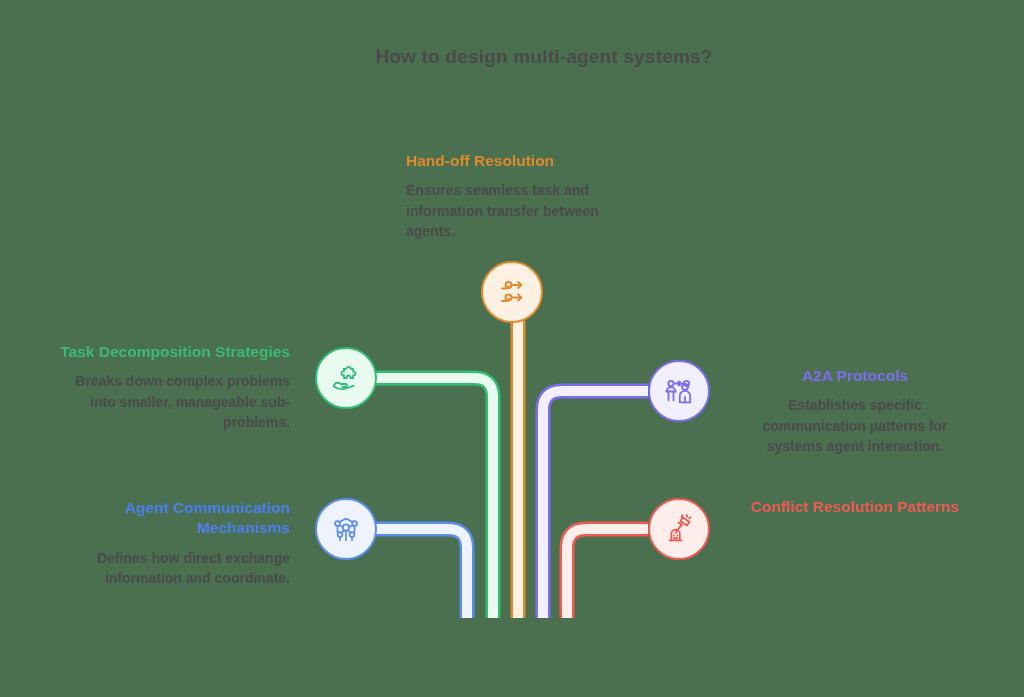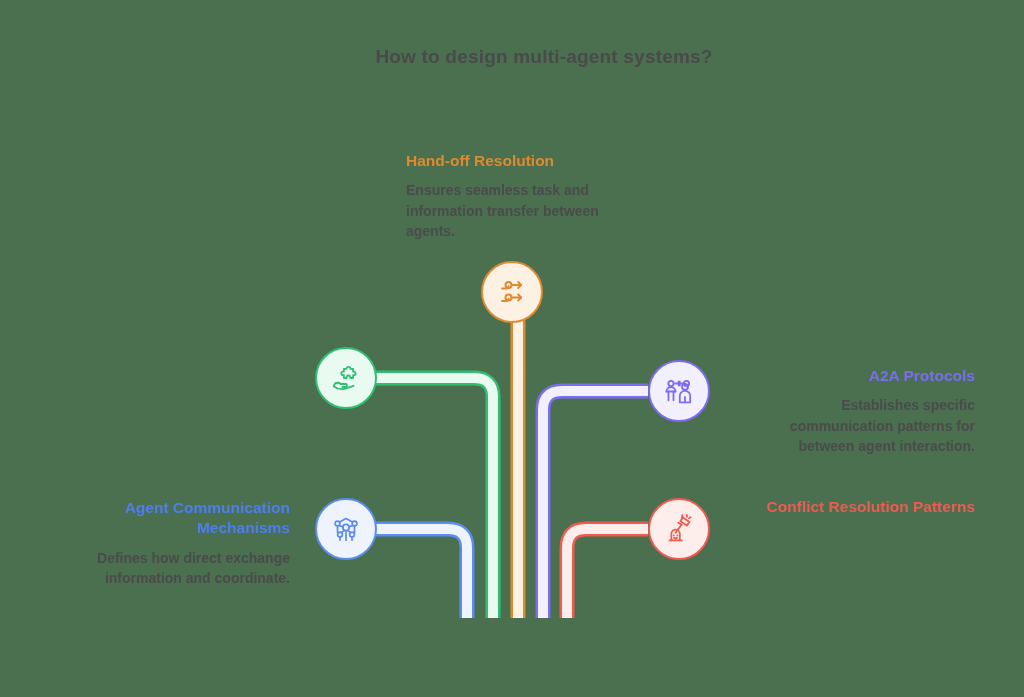--- a/index.html
+++ b/index.html
@@ -74,21 +74,21 @@
     margin-bottom: 9px;
   }
   .block .desc {
     font-size: 14px;
     line-height: 1.45;
     color: #4b4b4b;
     font-weight: bold;
   }
 
   .block-right-aligned { text-align: right; }
-  .block-left-aligned  { text-align: right; }
+  .block-left-aligned  { text-align: center; }
   .block-center-left   { text-align: left; }
 
   
   .b-handoff  { left: 406px; top: 151px; width: 240px; }
   .b-handoff .heading { text-align: left; }
   .b-handoff .desc    { text-align: left; width: 205px; }
 
   .b-task     { left: 48px;  top: 342px; width: 242px; }
   .b-comm     { left: 48px;  top: 498px; width: 242px; }
   .b-a2a      { left: 735px; top: 366px; width: 240px; }
@@ -200,28 +200,32 @@
         <path d="M20.4 3.2 l-.6 2 M24.8 2.8 l.2 2 M28.6 5.2 l-1.6 1.2"></path>
       </svg>
     </span>
   </div>
 
   <div class="block b-handoff block-center-left">
     <div class="heading h-handoff">Hand-off Resolution</div>
     <div class="desc">Ensures seamless task and information transfer between agents.</div>
   </div>
 
+  <div class="block b-task block-right-aligned">
+    <div class="heading h-task">Task Decomposition Strategies</div>
+    <div class="desc">Breaks down complex problems into smaller, manageable sub-problems.</div>
+  </div>
 
   <div class="block b-comm block-right-aligned">
     <div class="heading h-comm">Agent Communication Mechanisms</div>
     <div class="desc">Defines how direct exchange information and coordinate.</div>
   </div>
 
   <div class="block b-a2a block-left-aligned">
     <div class="heading h-a2a">A2A Protocols</div>
-    <div class="desc">Establishes specific communication patterns for between agent interaction.</div>
+    <div class="desc">Establishes specific communication patterns for systems agent interaction.</div>
   </div>
 
   <div class="block b-conflict block-left-aligned">
     <div class="heading h-conflict">Conflict Resolution Patterns</div>
   </div>
 
 </div>
 
 </body></html>

